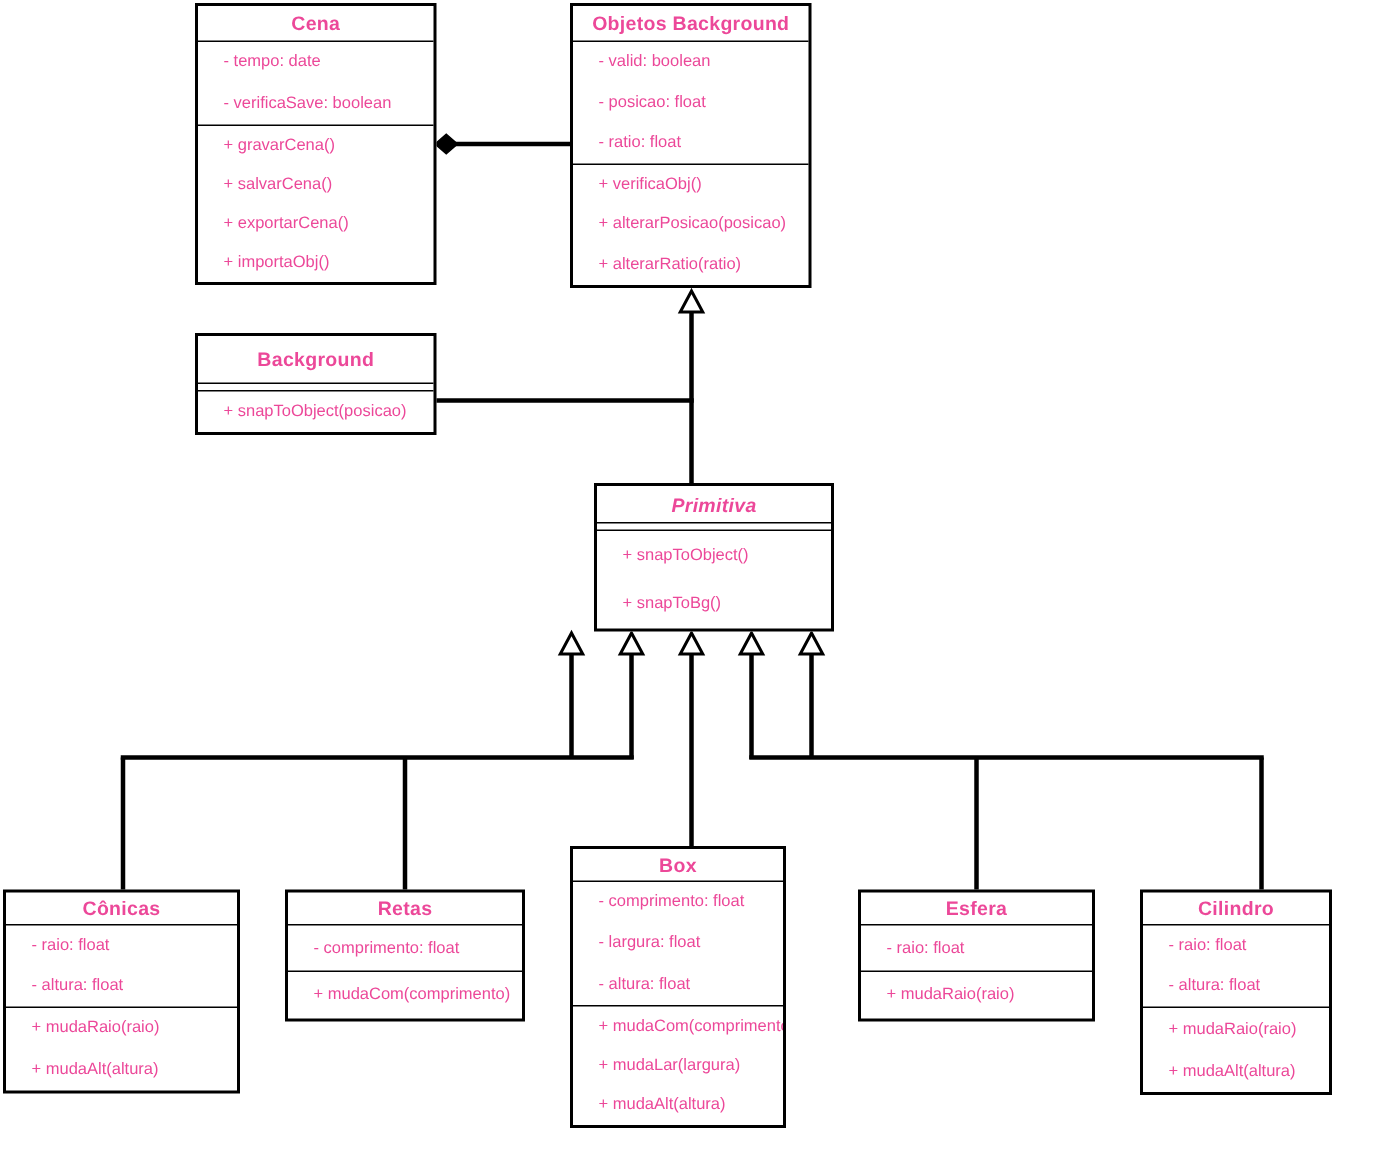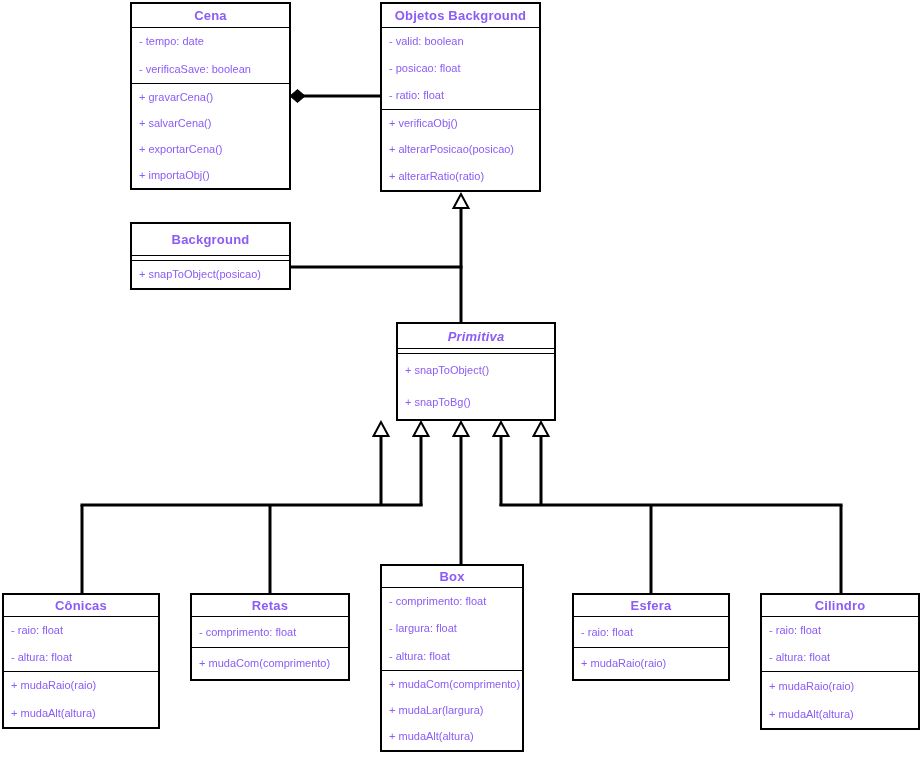--- a/index.html
+++ b/index.html
@@ -1,21 +1,21 @@
 <!DOCTYPE html>
 <html><head>
 <meta charset="utf-8">
 <style>
   html,body{margin:0;padding:0;background:#ffffff;}
   #canvas{
     position:relative;
     width:921px;height:784px;
     background:#ffffff;
     font-family:"Liberation Sans","DejaVu Sans",sans-serif;
-    color:#8b5cf6;
+    color:#ec4899;
     overflow:hidden;
   }
   #wires{position:absolute;left:0;top:0;width:921px;height:784px;z-index:0;}
   .cls{
     position:absolute;
     box-sizing:border-box;
     border:2px solid #000000;
     background:#ffffff;
     z-index:1;
     display:flex;
@@ -40,21 +40,21 @@
   .comp{
     box-sizing:border-box;
     display:flex;flex-direction:column;justify-content:space-around;
     flex:1 1 auto;
     overflow:hidden;
   }
   .comp.attrs{border-bottom:1px solid #000000;flex:0 0 auto;}
   .row{
     font-size:11px;
     line-height:13px;
-    padding-left:7px;
+    padding-left:17px;
     white-space:nowrap;
   }
 </style>
 </head>
 <body>
 
 <div id="canvas">
 
   <svg id="wires" viewBox="0 0 921 784" xmlns="http://www.w3.org/2000/svg">
 
@@ -181,21 +181,21 @@
   <div class="cls" style="left:572px;top:593px;width:158px;height:88px">
     <div class="title" style="height:22px">Esfera</div>
     <div class="comp attrs" style="height:31px">
         <div class="row">- raio: float</div>
       </div>
     <div class="comp methods">
         <div class="row">+ mudaRaio(raio)</div>
       </div>
   </div>
 
-  <div class="cls" style="left:760px;top:593px;width:160px;height:137px">
+  <div class="cls" style="left:760px;top:593px;width:128px;height:137px">
     <div class="title" style="height:22px">Cilindro</div>
     <div class="comp attrs" style="height:55px">
         <div class="row">- raio: float</div>
         <div class="row">- altura: float</div>
       </div>
     <div class="comp methods">
         <div class="row">+ mudaRaio(raio)</div>
         <div class="row">+ mudaAlt(altura)</div>
       </div>
   </div>

